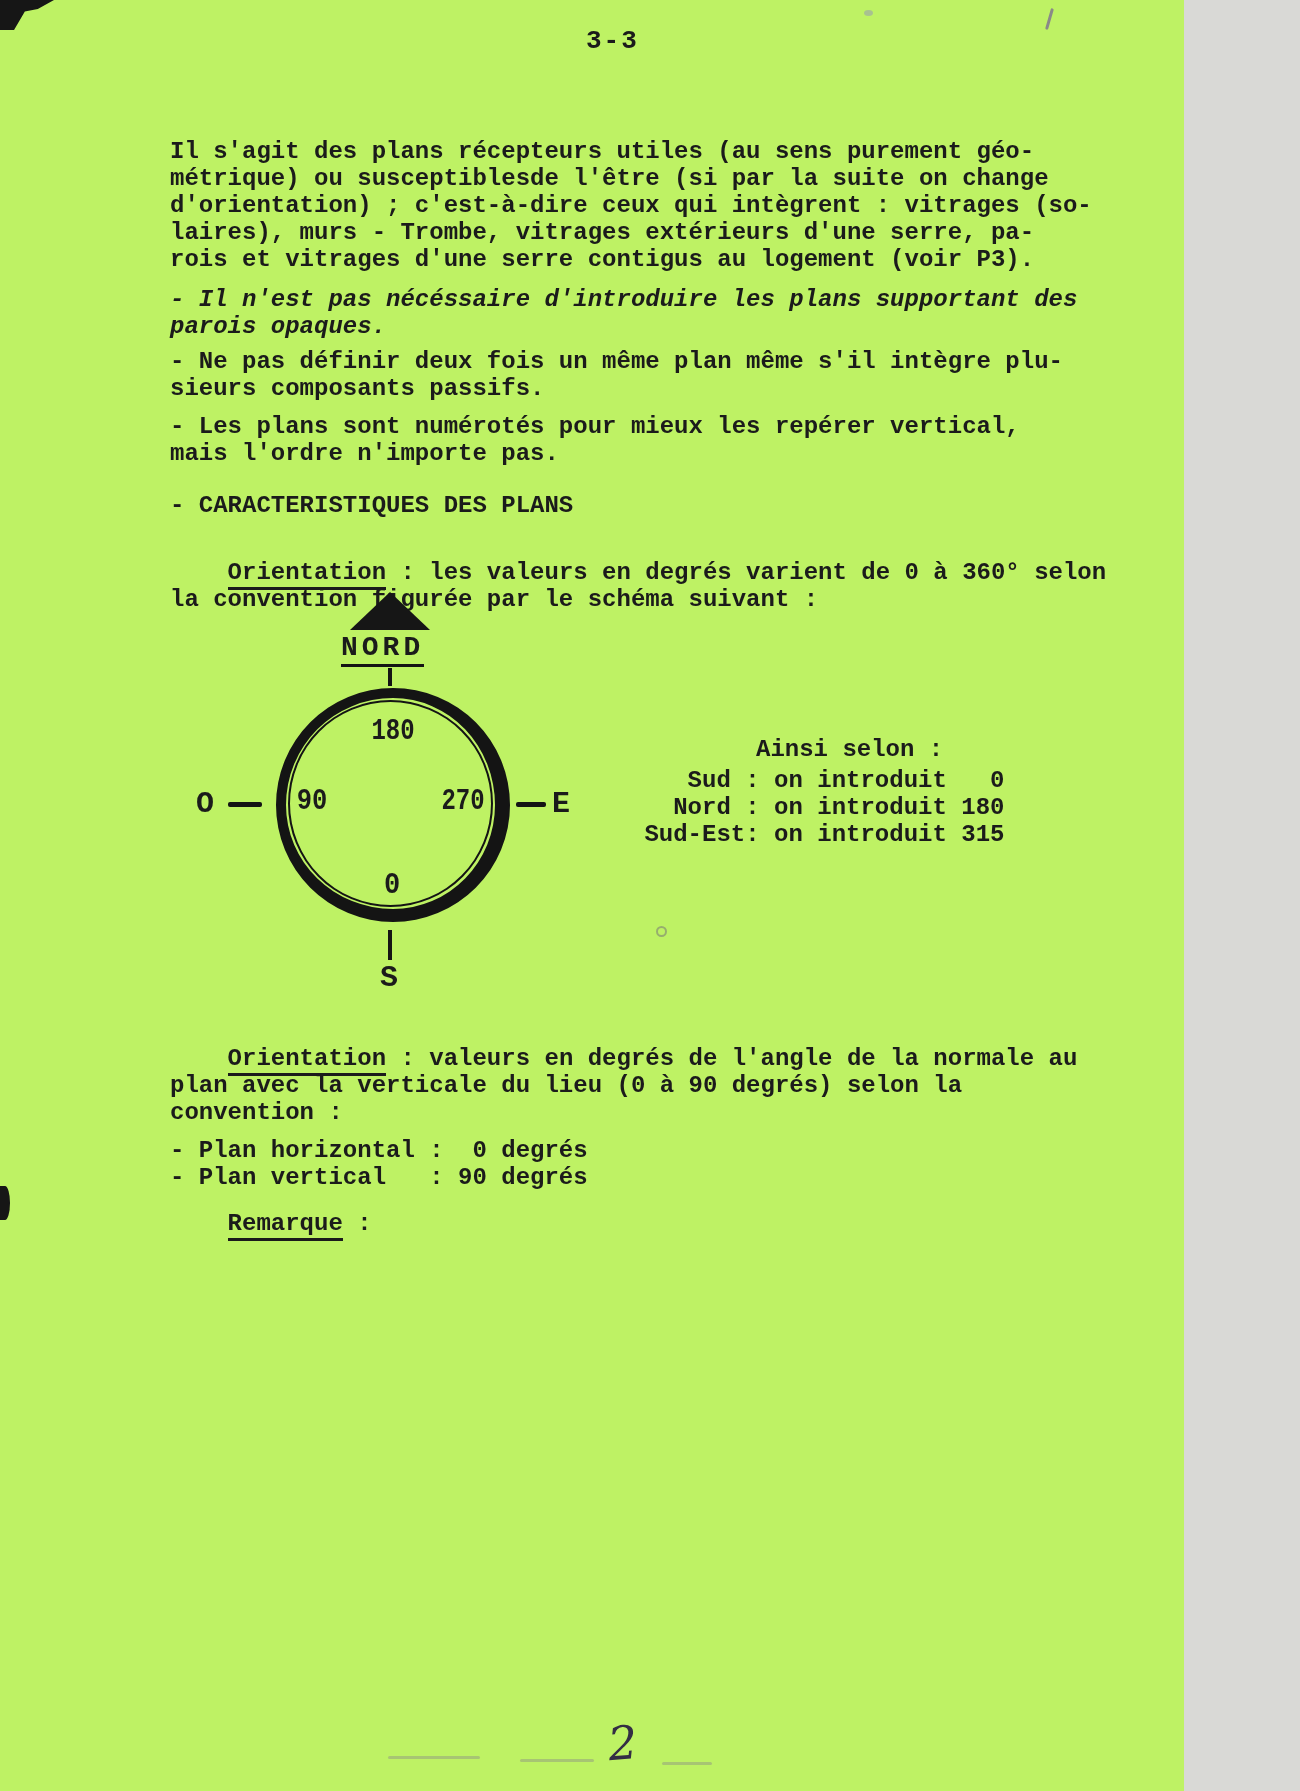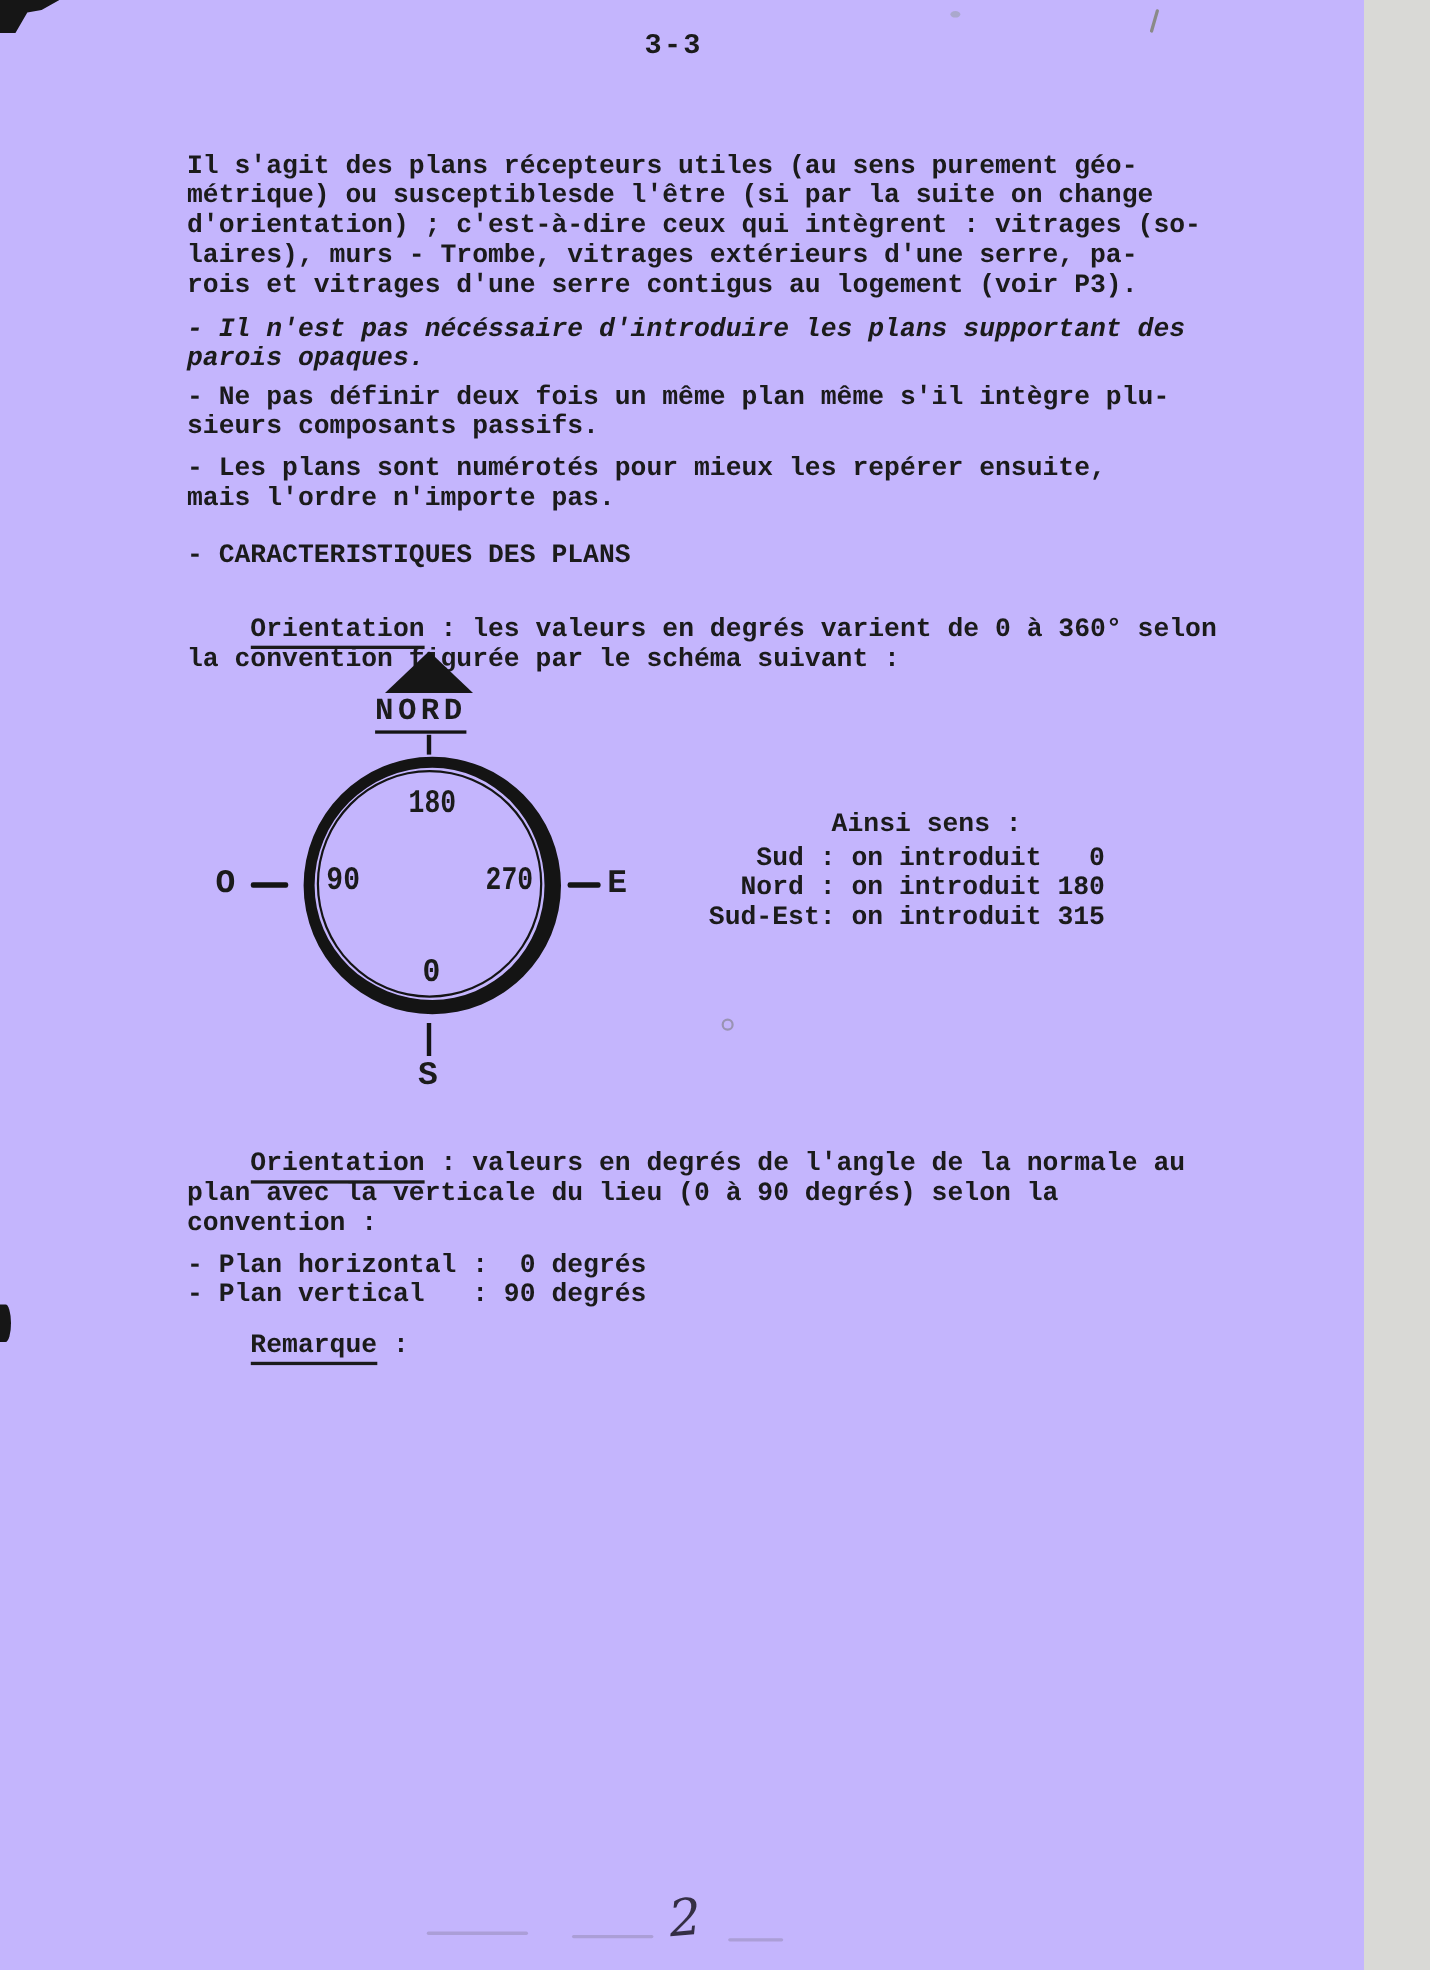--- a/index.html
+++ b/index.html
@@ -1,23 +1,24 @@
 <!DOCTYPE html>
 <html><head>
 <meta charset="utf-8">
 <style>
   html,body{margin:0;padding:0;background:#d9d9d6;}
   .page{
     position:relative;
-    width:1240px;height:1791px;
-    background:#c4b5fd;
+    width:1136px;height:1791px;
+    background:#bef264;
     overflow:hidden;
     font-family:"Liberation Mono","DejaVu Sans Mono",monospace;
     font-weight:700;
     color:#1b1b1b;
+    padding-left:48px;
   }
   .txt{
     position:absolute;
     font-size:24px;
     line-height:27px;
     white-space:pre;
     letter-spacing:0;
   }
   .ul{border-bottom:3px solid #1b1b1b;padding-bottom:1px;}
   .hdr{font-size:26px;letter-spacing:2px;}
@@ -102,21 +103,21 @@
   <div class="txt" style="left:170px;top:138px;">Il s'agit des plans récepteurs utiles (au sens purement géo-
 métrique) ou susceptiblesde l'être (si par la suite on change
 d'orientation) ; c'est-à-dire ceux qui intègrent : vitrages (so-
 laires), murs - Trombe, vitrages extérieurs d'une serre, pa-
 rois et vitrages d'une serre contigus au logement (voir P3).</div>
 
   <div class="txt" style="left:170px;top:286px;font-style:italic;">- Il n'est pas nécéssaire d'introduire les plans supportant des
 parois opaques.</div>
   <div class="txt" style="left:170px;top:348px;">- Ne pas définir deux fois un même plan même s'il intègre plu-
 sieurs composants passifs.</div>
-  <div class="txt" style="left:170px;top:413px;">- Les plans sont numérotés pour mieux les repérer ensuite,
+  <div class="txt" style="left:170px;top:413px;">- Les plans sont numérotés pour mieux les repérer vertical,
 mais l'ordre n'importe pas.</div>
 
   <div class="txt" style="left:170px;top:492px;">- CARACTERISTIQUES DES PLANS</div>
 
   <div class="txt" style="left:170px;top:532px;">
     <span class="ul">Orientation</span><span> : les valeurs en degrés varient de 0 à 360° selon
 la convention figurée par le schéma suivant :</span>
   </div>
 
   <div class="tri"></div>
@@ -133,21 +134,21 @@
     <div class="cval" style="left:50%;bottom:22px;transform:translateX(-55%) scaleX(0.9);">0</div>
   </div>
 
   <div class="clabel" style="left:196px;top:788px;">O</div>
   <div class="dash" style="left:228px;top:802px;width:34px;"></div>
   <div class="dash" style="left:516px;top:802px;width:30px;"></div>
   <div class="clabel" style="left:552px;top:788px;">E</div>
   <div class="tick" style="left:388px;top:930px;height:30px;"></div>
   <div class="clabel" style="left:380px;top:962px;">S</div>
 
-  <div class="txt" style="left:756px;top:736px;">Ainsi sens :</div>
+  <div class="txt" style="left:756px;top:736px;">Ainsi selon :</div>
   <div class="txt" style="left:630px;top:767px;">    Sud : on introduit   0</div>
   <div class="txt" style="left:630px;top:794px;">   Nord : on introduit 180</div>
   <div class="txt" style="left:630px;top:821px;"> Sud-Est: on introduit 315</div>
 
   <div class="txt" style="left:170px;top:1018px;">
     <span class="ul">Orientation</span><span> : valeurs en degrés de l'angle de la normale au
 plan avec la verticale du lieu (0 à 90 degrés) selon la
 convention :</span>
   </div>
 

